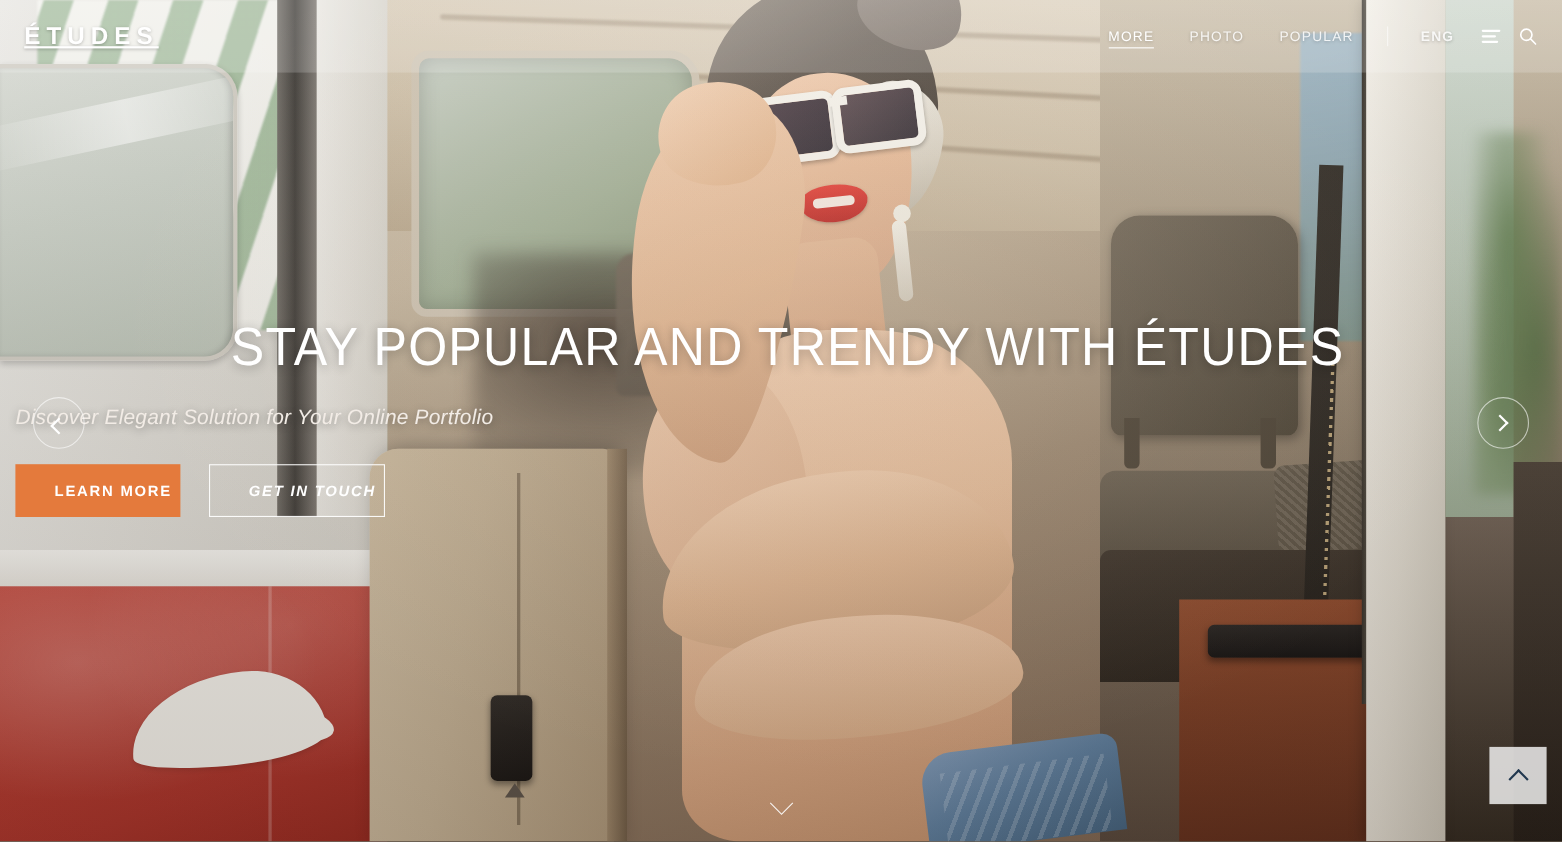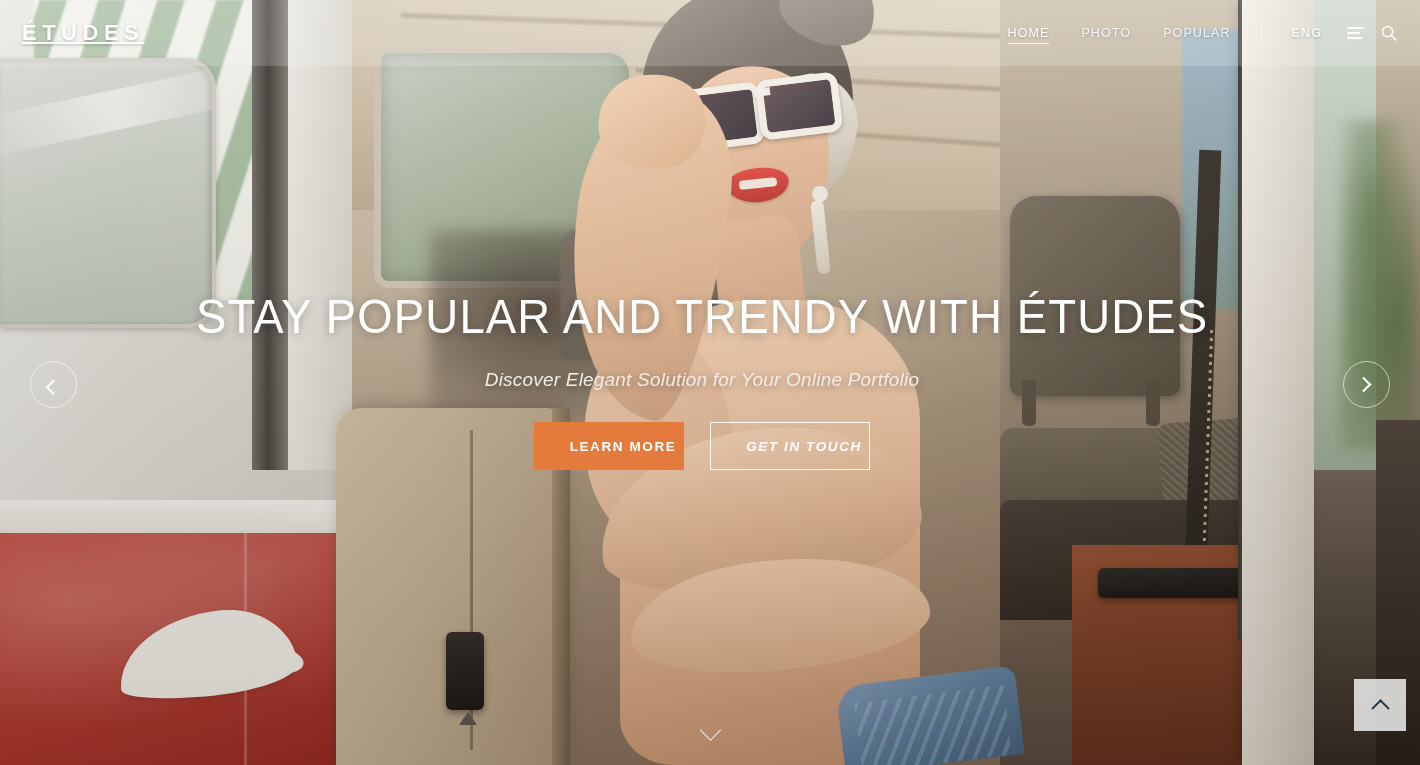--- a/index.html
+++ b/index.html
@@ -437,23 +437,23 @@
     cursor:pointer;
   }
   .ham{ display:flex; flex-direction:column; gap:3.5px; align-items:flex-start; }
   .ham i{ display:block; height:1.6px; background:#fff; border-radius:1px; }
   .ham i:nth-child(1){ width:17px; }
   .ham i:nth-child(2){ width:13px; }
   .ham i:nth-child(3){ width:15px; }
 
   
   .hero{
-    position:absolute; left:0; top:0; width:1404px; height:765px;
+    position:absolute; left:14px; top:0; width:1404px; height:765px;
     z-index:20;
-    display:flex; flex-direction:column; align-items:center;
+    display:flex; flex-direction:column; 
     justify-content:flex-start;
   }
   .hero-title{
     margin-top:292px;
     color:#fff;
     font-size:49px;
     font-weight:300;
     letter-spacing:1.2px;
     text-align:center;
     line-height:1;
@@ -620,21 +620,21 @@
     <div class="suitcase-latch"></div>
     <div class="suitcase-tri"></div>
 
     <div class="grade"></div>
   </div>
 
   <div class="header">
     <a class="logo" href="#">ÉTUDES</a>
 
     <div class="nav">
-      <a href="#" class="active">HOME</a>
+      <a href="#" class="active">MORE</a>
       <a href="#">PHOTO</a>
       <a href="#">POPULAR</a>
 
       <span class="nav-divider"></span>
 
       <a href="#" class="lang">ENG</a>
 
       <div class="icon-btn">
         <span class="ham">
           <i></i>

